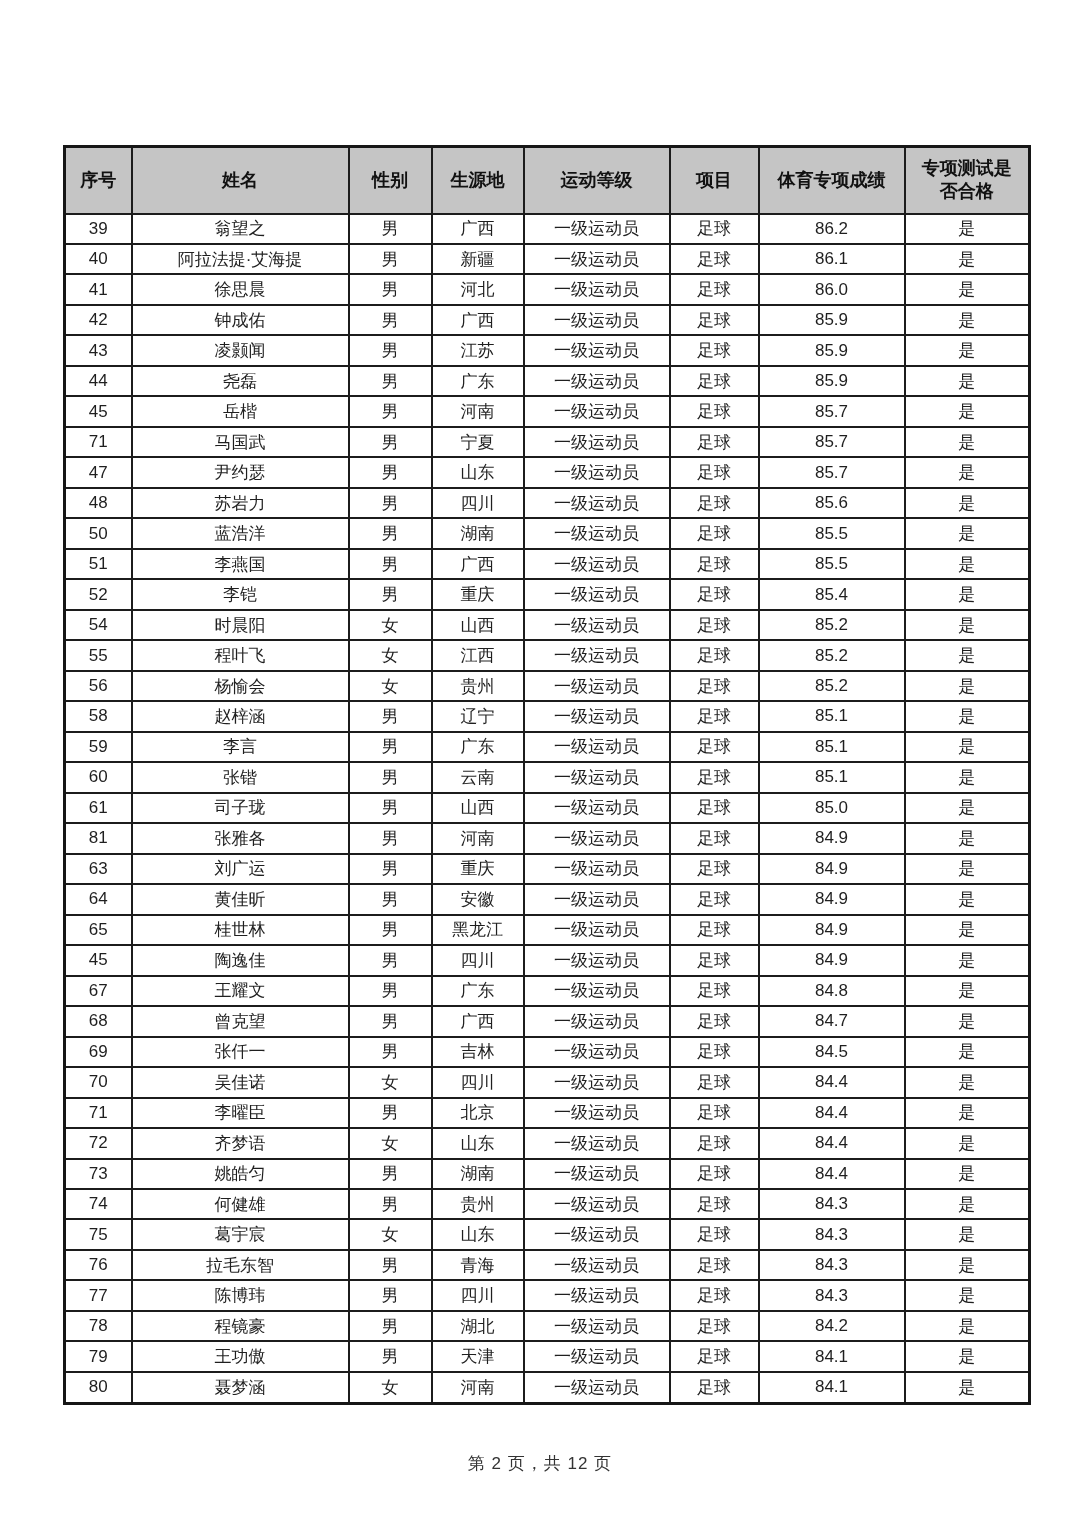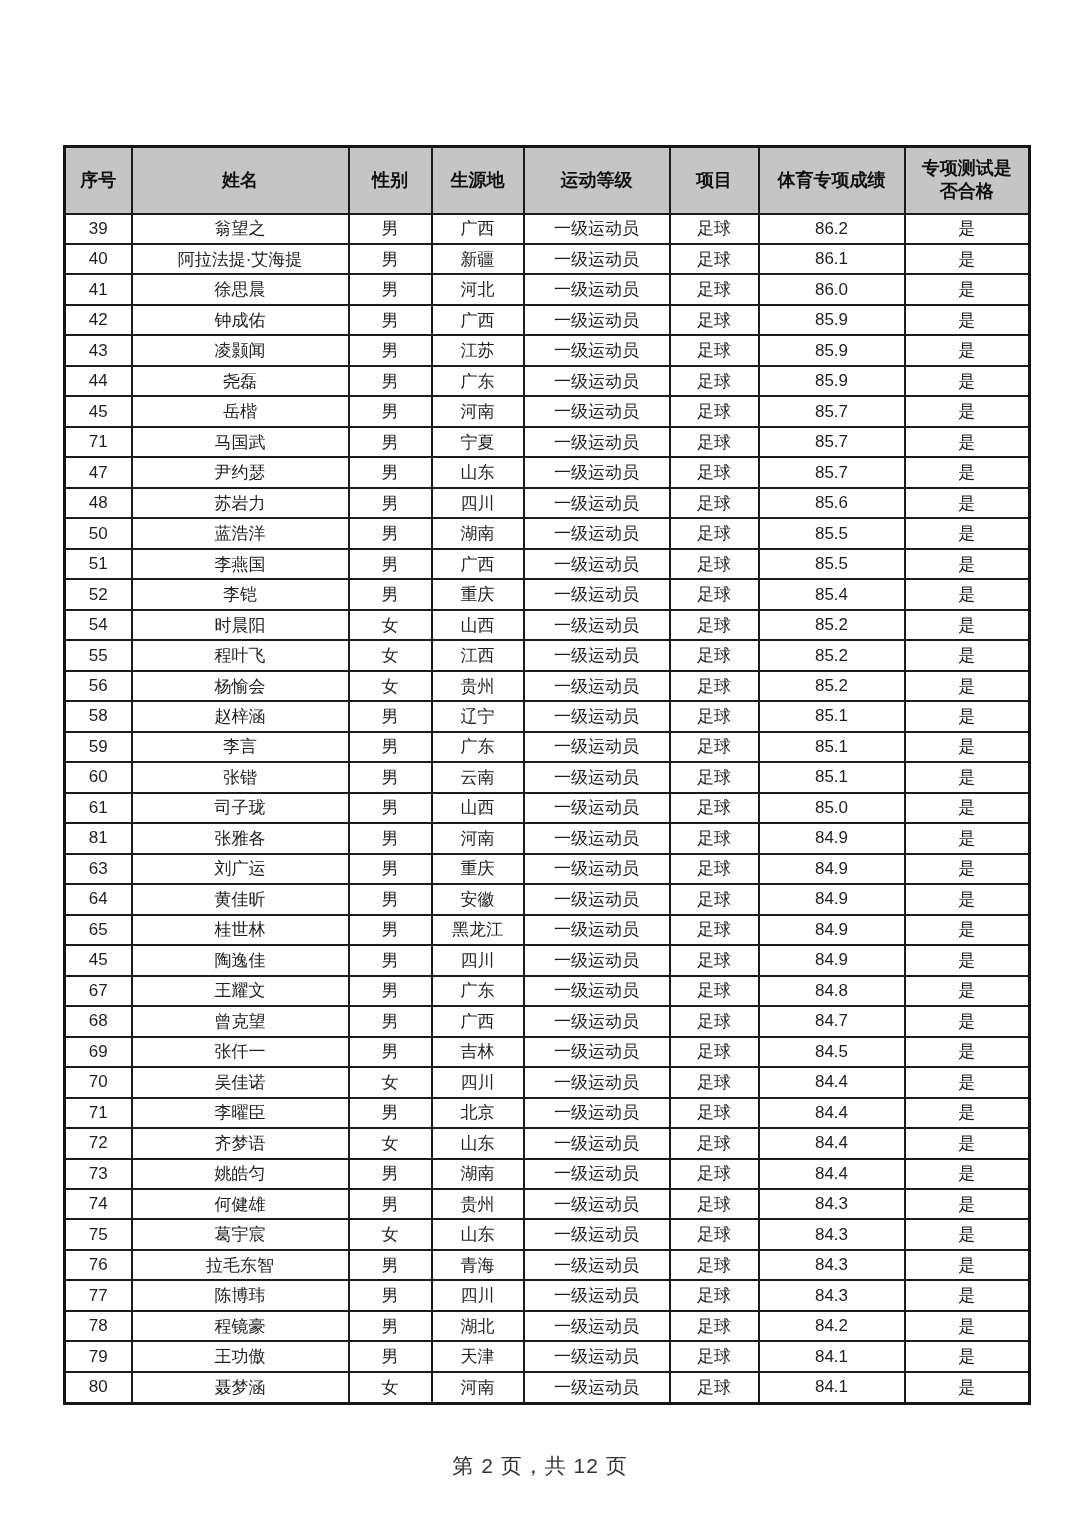--- a/index.html
+++ b/index.html
@@ -51,21 +51,21 @@
     background: #ffffff;
     color: #1f1f1f;
     white-space: nowrap;
   }
   .footer {
     position: absolute;
     left: 0;
     top: 1452px;
     width: 100%;
     text-align: center;
-    font-size: 21px;
+    font-size: 17px;
     color: #333333;
     letter-spacing: 1px;
   }
 </style>
 </head>
 <body>
 
 <div class="page">
 
   <table class="results">

